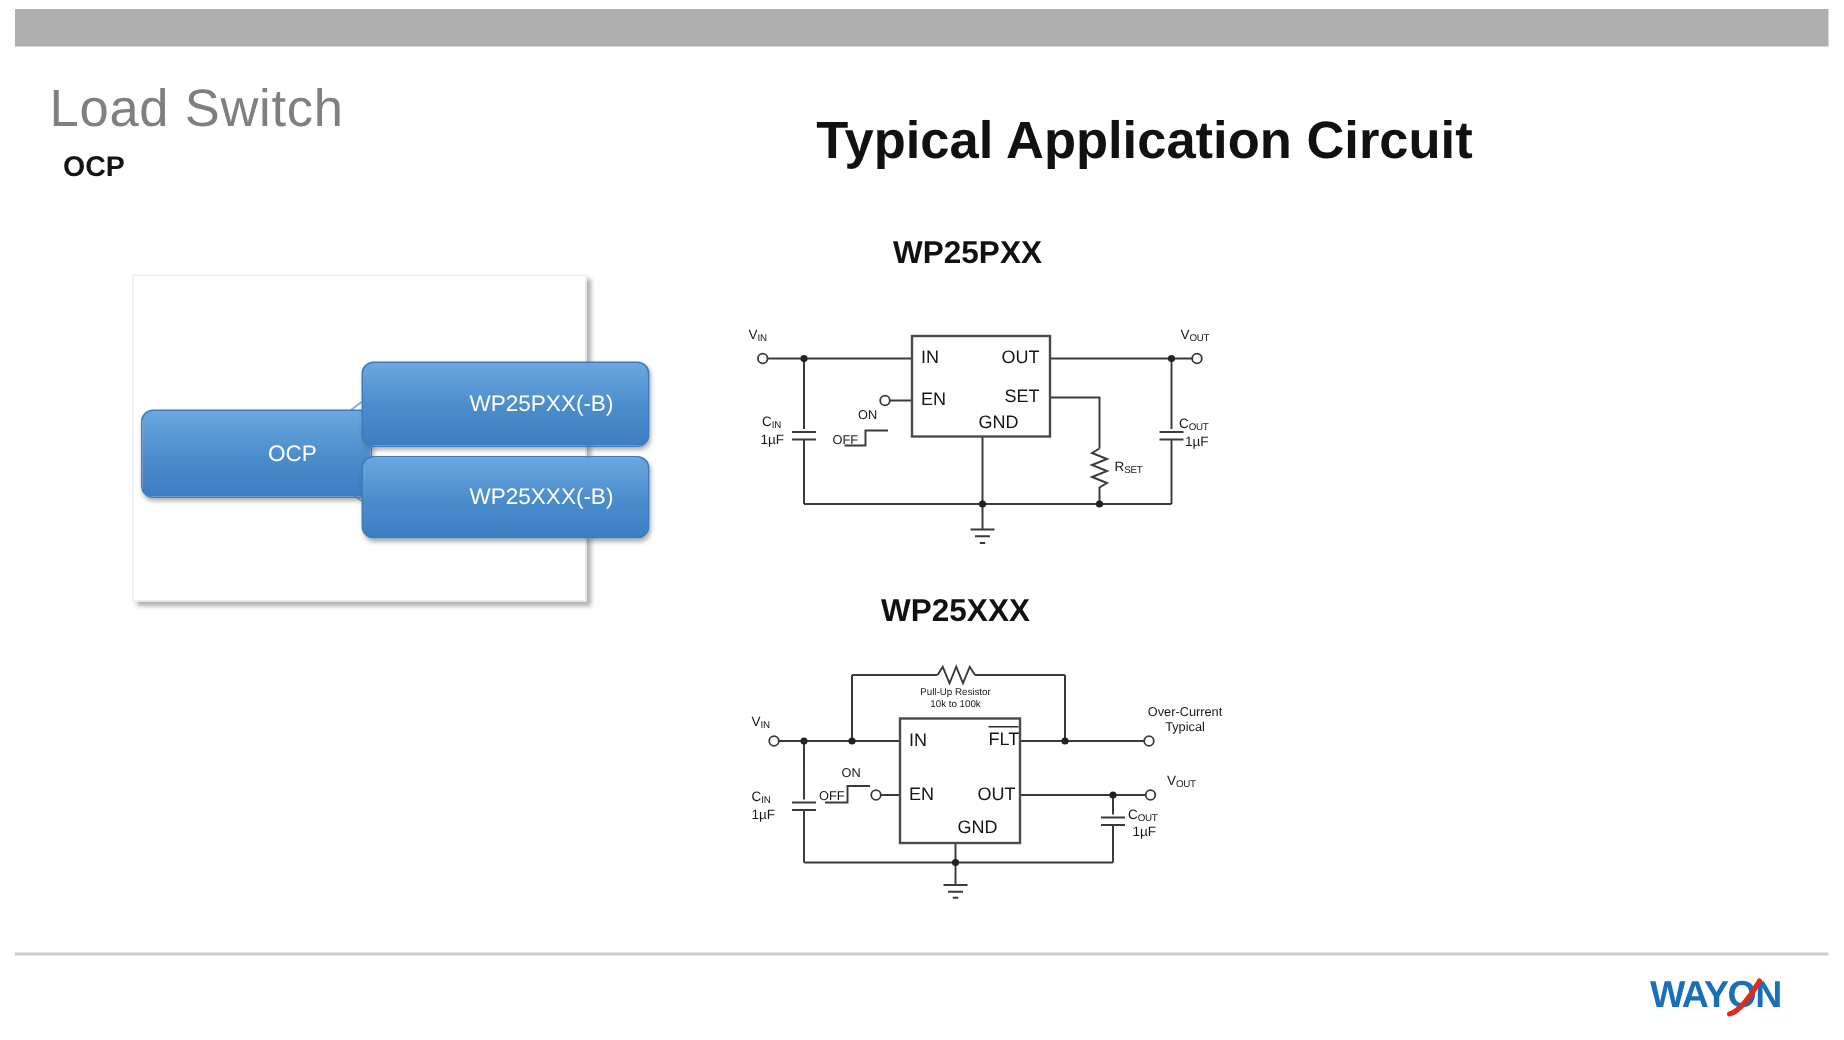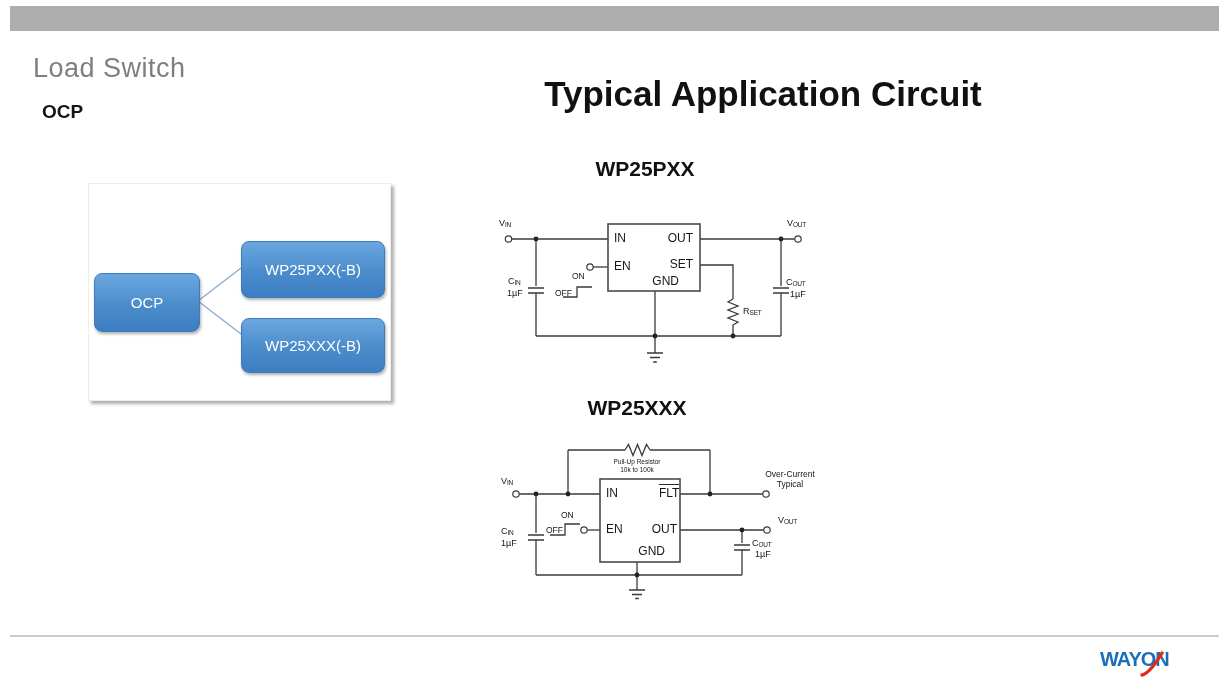--- a/index.html
+++ b/index.html
@@ -3,39 +3,39 @@
 <meta charset="utf-8">
 <style>
   html,body{margin:0;padding:0;background:#ffffff;}
   body{width:1229px;height:693px;position:relative;overflow:hidden;
        font-family:"Liberation Sans",sans-serif;color:#1c1c1c;}
 
   
   .top-bar{position:absolute;left:10px;right:10px;top:6px;height:25px;background:var(--bar-gray);}
 
   
-  .load-switch{position:absolute;left:33px;top:53px;font-size:27px;color:#7f7f7f;letter-spacing:0.5px;}
+  .load-switch{position:absolute;left:33px;top:53px;font-size:35px;color:#7f7f7f;letter-spacing:0.5px;}
   .ocp-sub{position:absolute;left:42px;top:101px;font-size:19px;font-weight:bold;color:#141414;}
   .main-title{position:absolute;left:480px;top:74px;width:566px;text-align:center;
               font-size:35px;font-weight:bold;color:#111;}
   .circ-title{position:absolute;font-size:21px;font-weight:bold;color:#111;text-align:center;width:170px;}
   .c1-title{left:560px;top:157px;}
   .c2-title{left:552px;top:396px;}
 
   
   .tree{position:absolute;left:88px;top:183px;width:301px;height:216px;background:#fff;
         border:1px solid #ededed;box-shadow:3px 3px 3px rgba(110,110,110,0.55);}
   .tree svg{position:absolute;left:0;top:0;}
   .node{position:absolute;display:flex;align-items:center;justify-content:center;
         color:#fff;font-size:15px;border-radius:8px;border:1px solid #3d7cbc;
         background:linear-gradient(180deg,#6ba7e0 0%,var(--accent-blue) 55%,#3c7ec2 100%);
-        box-shadow:1px 2px 3px rgba(80,80,80,0.45);}
+        box-shadow:1px 2px 3px rgba(80,80,80,0.45);padding-left:48px;}
   .node-root{left:5px;top:89px;width:104px;height:57px;}
   .node-b1{left:152px;top:57px;width:142px;height:55px;}
-  .node-b2{left:152px;top:134px;width:142px;height:53px;}
+  .node-b2{left:152px;top:120px;width:142px;height:53px;}
   .connector{stroke:#8aabce;stroke-width:1.3;}
 
   
   .circuit{position:absolute;}
   .circuit svg{position:absolute;left:0;top:0;}
   .c1{left:495px;top:215px;width:330px;height:165px;}
   .c2{left:495px;top:440px;width:340px;height:180px;}
   .wire{stroke:#3a3a3a;stroke-width:1.3;fill:none;}
   .icbox{stroke:#4a4a4a;stroke-width:1.6;fill:#ffffff;}
   .dot{fill:#222;}
@@ -46,22 +46,22 @@
   .pin{position:absolute;font-size:12px;line-height:13px;color:#161616;white-space:nowrap;}
   .sw{font-size:8.5px;}
   .tiny{font-size:6.5px;line-height:7px;text-align:center;}
   .oc{font-size:8.5px;line-height:9.5px;text-align:center;}
   .r-align{text-align:right;}
   .c-align{text-align:right;}
   .overline{border-top:1.4px solid #2a2a2a;padding-top:0.5px;}
 
   
   .footer-line{position:absolute;left:10px;right:10px;top:635px;height:2px;background:#cbcbcb;}
-  .logo{position:absolute;left:1100px;top:648px;height:30px;display:flex;align-items:flex-start;
-        font-weight:bold;font-size:20px;letter-spacing:-1px;color:var(--logo-blue);}
+  .logo{position:absolute;left:1100px;top:648px;height:30px;display:flex;align-items:flex-end;
+        font-weight:bold;font-size:25px;letter-spacing:-1px;color:var(--logo-blue);}
   .logo-o{position:relative;display:inline-block;}
   .logo-o svg{position:absolute;left:-2px;top:3px;}
 </style>
 </head>
 <body>
 
 <div class="top-bar"></div>
 
 <div class="load-switch">Load Switch</div>
 <div class="ocp-sub">OCP</div>

